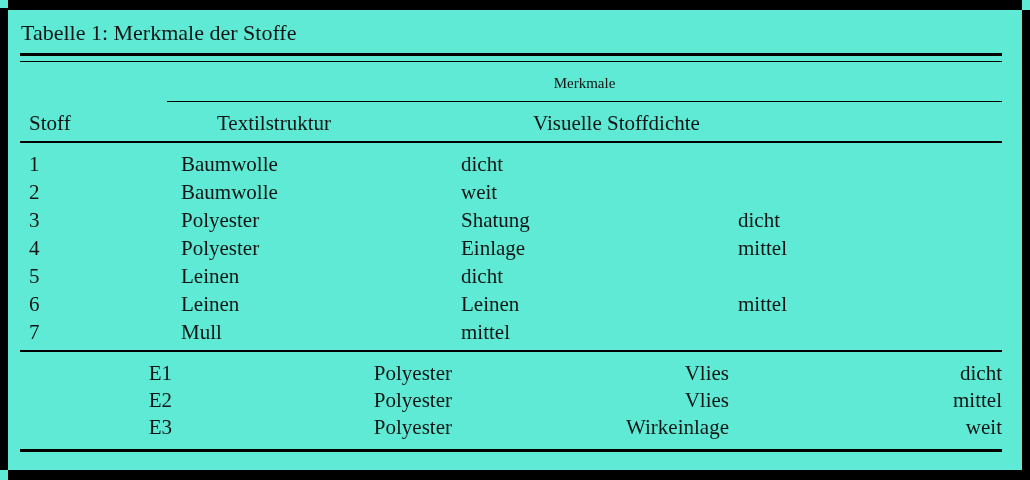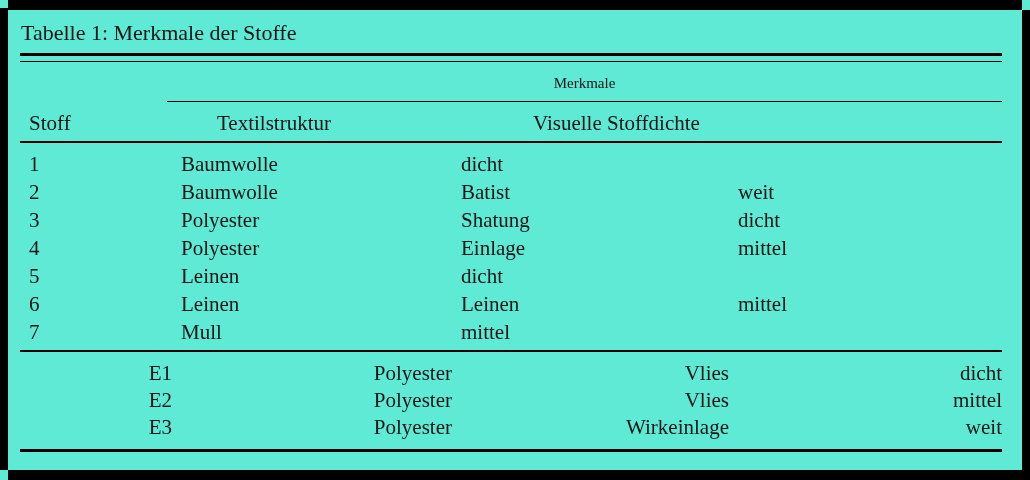--- a/index.html
+++ b/index.html
@@ -102,21 +102,20 @@
 
   <div class="rows-main">
       <div class="row">
         <div class="cell">1</div>
         <div class="cell">Baumwolle</div>
         <div class="cell">dicht</div>
       </div>
       <div class="row">
         <div class="cell">2</div>
         <div class="cell">Baumwolle</div>
-        <div class="cell">Batist</div>
         <div class="cell">weit</div>
       </div>
       <div class="row">
         <div class="cell">3</div>
         <div class="cell">Polyester</div>
         <div class="cell">Shatung</div>
         <div class="cell">dicht</div>
       </div>
       <div class="row">
         <div class="cell">4</div>

